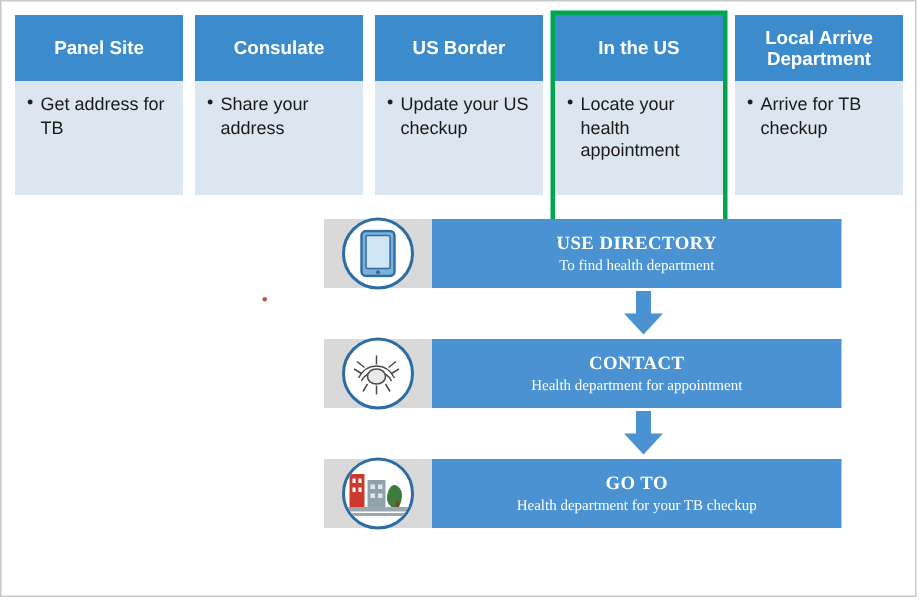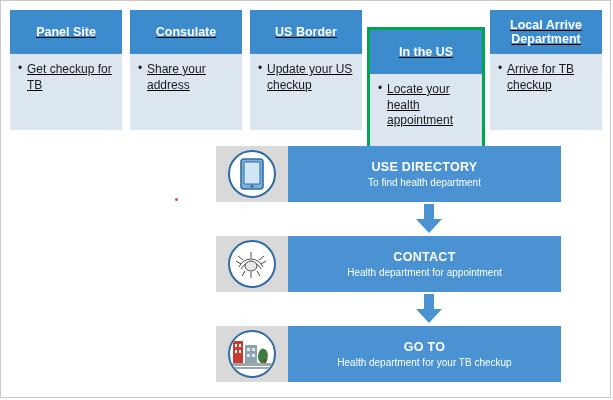--- a/index.html
+++ b/index.html
@@ -25,21 +25,20 @@
 
   
   .steps {
     position: absolute;
     left: 10px;
     top: 10px;
     width: 592px;
     height: 136px;
     display: flex;
     gap: 8px;
-    text-decoration: underline;
   }
   .step {
     width: 113px;
     position: relative;
     box-sizing: border-box;
   }
   .step-head {
     background: #3c8ccd;
     color: #ffffff;
     font-size: 12.5px;
@@ -69,39 +68,39 @@
   .bullet::before {
     content: "•";
     position: absolute;
     left: 0;
     top: -1px;
     font-size: 12px;
   }
   .step.highlight {
     outline: 3px solid #00a550;
     outline-offset: 0px;
-    margin-top: 20px;
   }
   .step.highlight .step-head {
     background: #3c8ccd;
   }
 
   
   .flow {
     position: absolute;
     left: 216px;
     top: 146px;
     width: 345px;
   }
   .flow-row {
     position: relative;
-    height: 56px;
+    height: 46px;
     display: flex;
     align-items: stretch;
     margin-bottom: 0;
+    font-family: Liberation Serif, serif;
   }
   .icon-cell {
     width: 72px;
     background: #d9d9d9;
     display: flex;
     align-items: center;
     justify-content: center;
     flex: none;
   }
   .icon-circle {
@@ -161,21 +160,21 @@
 </head>
 <body>
 
 <div class="frame"></div>
 
 <div class="steps">
 
   <div class="step">
     <div class="step-head">Panel Site</div>
     <div class="step-body">
-      <div class="bullet">Get checkup for TB</div>
+      <div class="bullet">Get address for TB</div>
     </div>
   </div>
 
   <div class="step">
     <div class="step-head">Consulate</div>
     <div class="step-body">
       <div class="bullet">Share your address</div>
     </div>
   </div>
 

